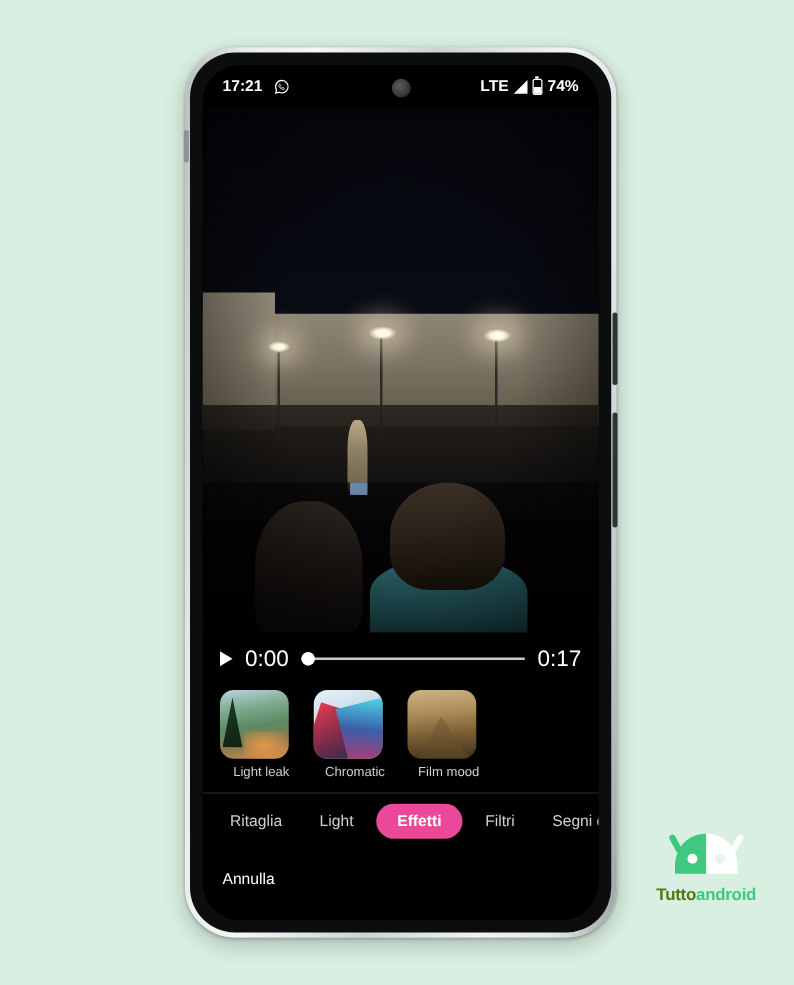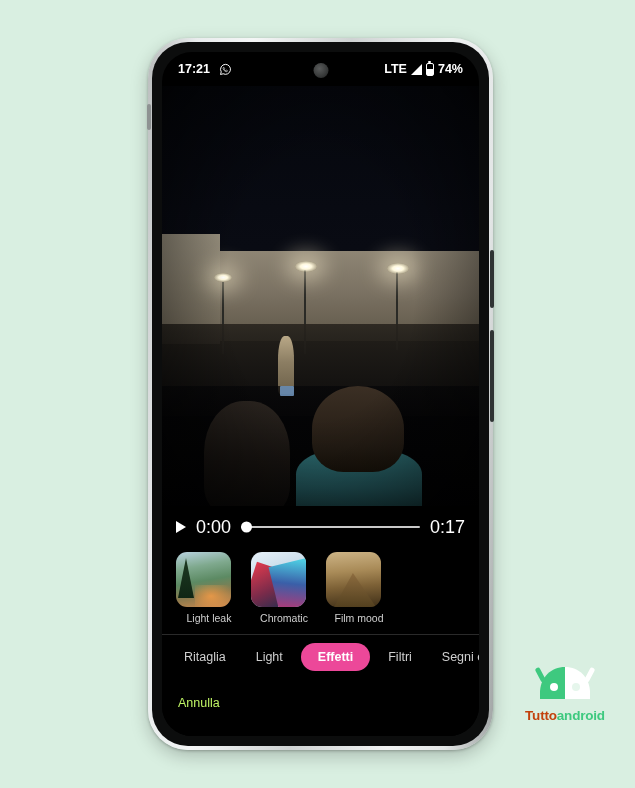--- a/index.html
+++ b/index.html
@@ -312,21 +312,21 @@
   }
 
   
   .action-row {
     background:#000;
     height: 48px;
     display:flex; align-items:center;
     padding: 0 16px;
   }
   .cancel-btn {
-    color:#bef264; font-size:12.5px;
+    color:#ffffff; font-size:12.5px;
   }
   .save-btn {
     margin-left:auto;
     background:#262626;
     color:#9a9a9a;
     font-size:12.5px;
     padding: 10px 22px;
     border-radius: 22px;
     border:none;
     font-family:"Liberation Sans", sans-serif;
@@ -345,21 +345,21 @@
     left: 505px; top: 665px;
     width: 120px; text-align:center;
   }
   .logo-mark { width: 66px; height: 40px; margin: 0 auto; display:block; }
   .logo-text {
     margin-top: 3px;
     font-size: 13.5px;
     font-weight: bold;
     letter-spacing: -.2px;
   }
-  .logo-text .t1 { color:#c2410c; }
+  .logo-text .t1 { color:#4d7c0f; }
   .logo-text .t2 { color:#3ec97f;margin-top:32px; }
 </style>
 </head>
 <body>
 
 <div class="phone-frame">
   <div class="btn-side btn-power"></div>
   <div class="btn-side btn-volume"></div>
   <div class="btn-side btn-left-notch"></div>
 

